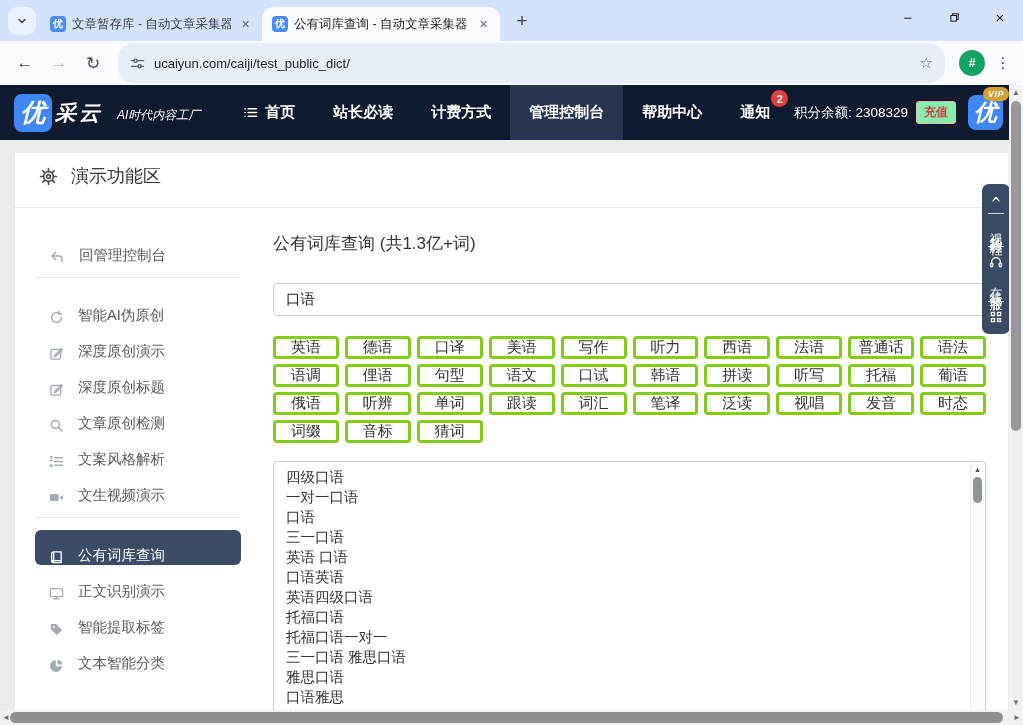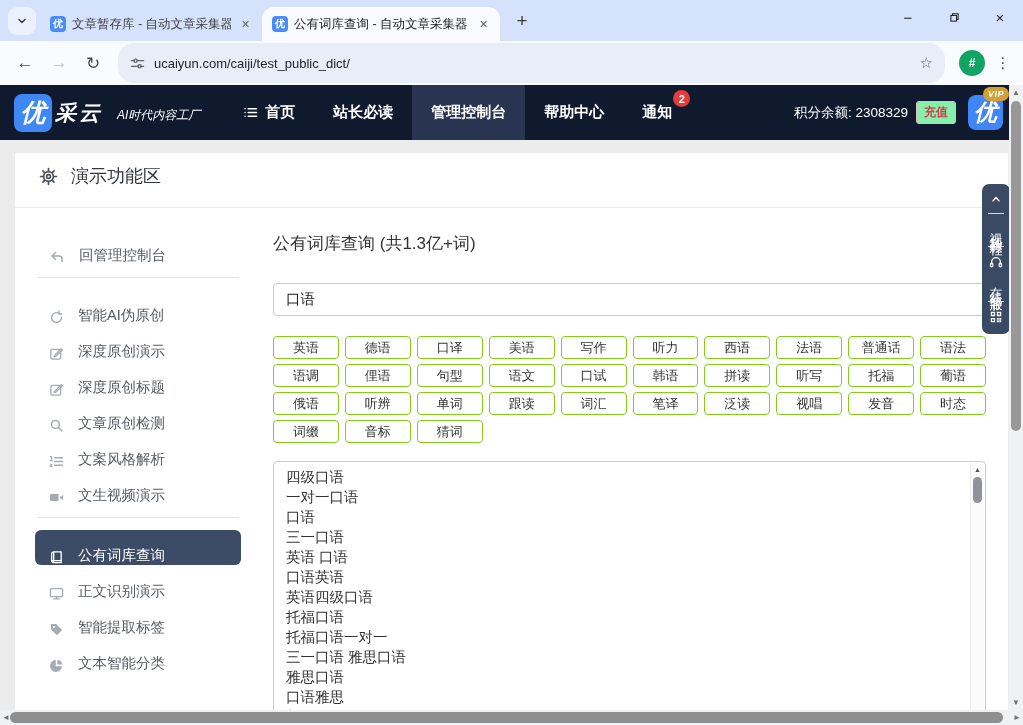--- a/index.html
+++ b/index.html
@@ -57,21 +57,21 @@
   .side-item { display:flex; align-items:flex-end; gap:14px; height:35px; padding:0 14px; border-radius:6px; color:#555b61; font-size:14.5px; margin-bottom:1px; white-space:nowrap; }
   .side-item .si { color:#a4abb3; flex-shrink:0; }
   .side-item.active { background:#3c4b66; color:#fff; }
   .side-item.active .si { color:#fff; }
   .side-divider { border-top:1px solid #e3e3e3; margin:12px 2px; }
 
   .main { flex:1; min-width:0; padding:24px 22px 0 16px; }
   .dict-title { font-size:17px; color:#333; margin-bottom:28px; }
   .dict-input { width:100%; height:33px; border:1px solid #ccc; border-radius:4px; padding:0 12px; font-size:14.5px; color:#222; outline:none; margin-bottom:20px; font-family:inherit; }
   .tag-grid { display:grid; grid-template-columns:repeat(10,1fr); gap:5px 6px; margin-bottom:18px; }
-  .tag-btn { height:23px; border:1px solid #84cc16; border-radius:4px; background:#fff; color:#333; font-size:13px; display:flex; align-items:center; justify-content:center; white-space:nowrap; overflow:hidden; }
+  .tag-btn { height:23px; border:3px solid #84cc16; border-radius:4px; background:#fff; color:#333; font-size:15px; display:flex; align-items:center; justify-content:center; white-space:nowrap; overflow:hidden; }
   .results { position:relative; border:1px solid #ccc; border-radius:4px; height:252px; overflow:hidden; padding:5px 26px 5px 12px; }
   .result-line { font-size:14.5px; line-height:20px; color:#333; white-space:pre; }
   .results-sb { position:absolute; top:1px; right:1px; bottom:1px; width:14px; background:#fbfbfb; border-left:1px solid #ececec; }
   .results-sb .arr { display:block; text-align:center; font-size:7px; color:#505050; padding-top:3px; }
   .results-thumb { position:absolute; top:14px; left:2px; width:9px; height:26px; background:#8f9399; border-radius:5px; }
 
   
   .float-panel { position:absolute; top:44px; right:13px; width:28px; background:#3b4a64; border-radius:7px; color:#fff; display:flex; flex-direction:column; align-items:center; padding:9px 0 10px; gap:8px; z-index:5; }
   .vlabel { writing-mode:vertical-lr; text-orientation:upright; font-size:13px; letter-spacing:4px; line-height:1; }
   .p-divider { width:16px; border-top:1px solid rgba(255,255,255,.8); }
@@ -142,20 +142,23 @@
   <div class="tagline">AI时代内容工厂</div>
   <div class="nav-items">
     <div class="nav-item">
       <svg width="15" height="15" viewBox="0 0 16 16" fill="none" stroke="currentColor" stroke-width="1.6" stroke-linecap="round">
           <path d="M5.5 4h9M5.5 8h9M5.5 12h9M2.2 4h.01M2.2 8h.01M2.2 12h.01"></path>
         </svg>
       <span>首页</span>
     </div>
     <div class="nav-item">
       <span>站长必读</span>
+    </div>
+    <div class="nav-item">
+      <span>计费方式</span>
     </div>
     <div class="nav-item active">
       <span>管理控制台</span>
     </div>
     <div class="nav-item">
       <span>帮助中心</span>
     </div>
     <div class="nav-item">
       <span>通知</span>
       <span class="nav-badge">2</span>

